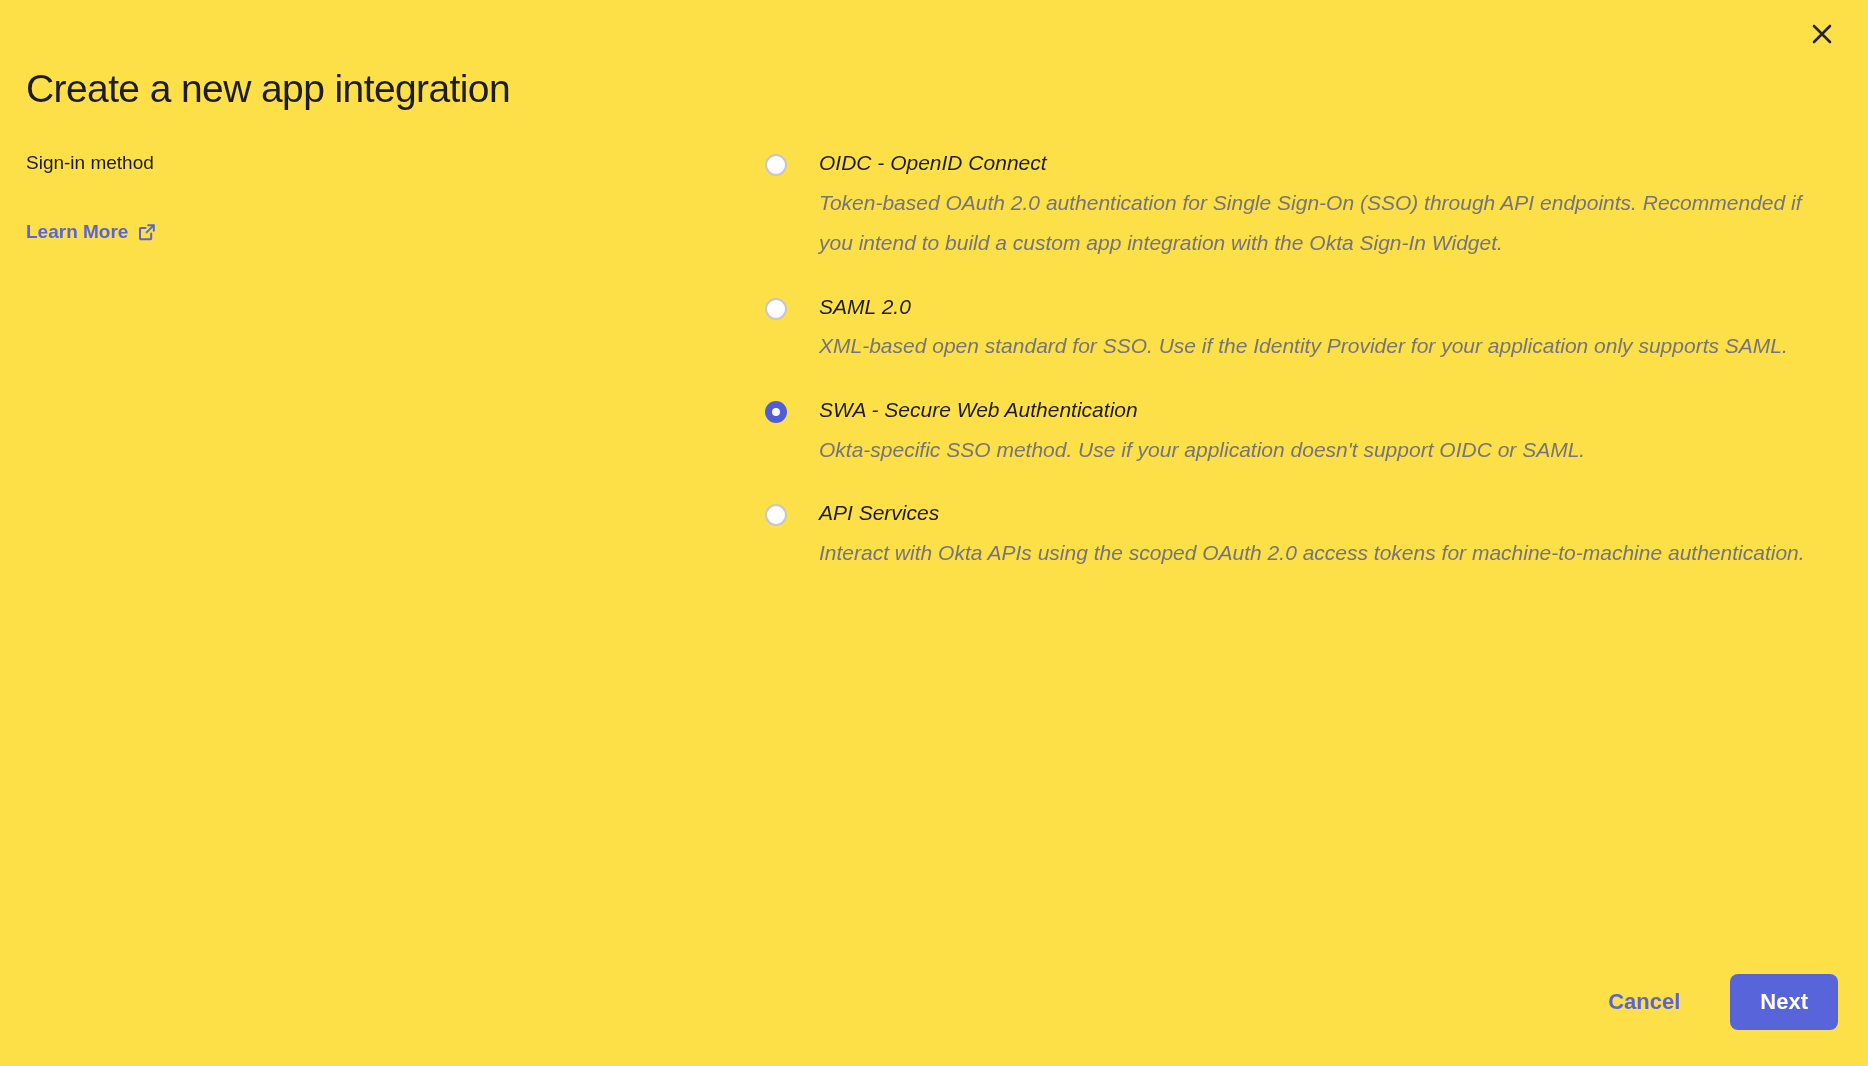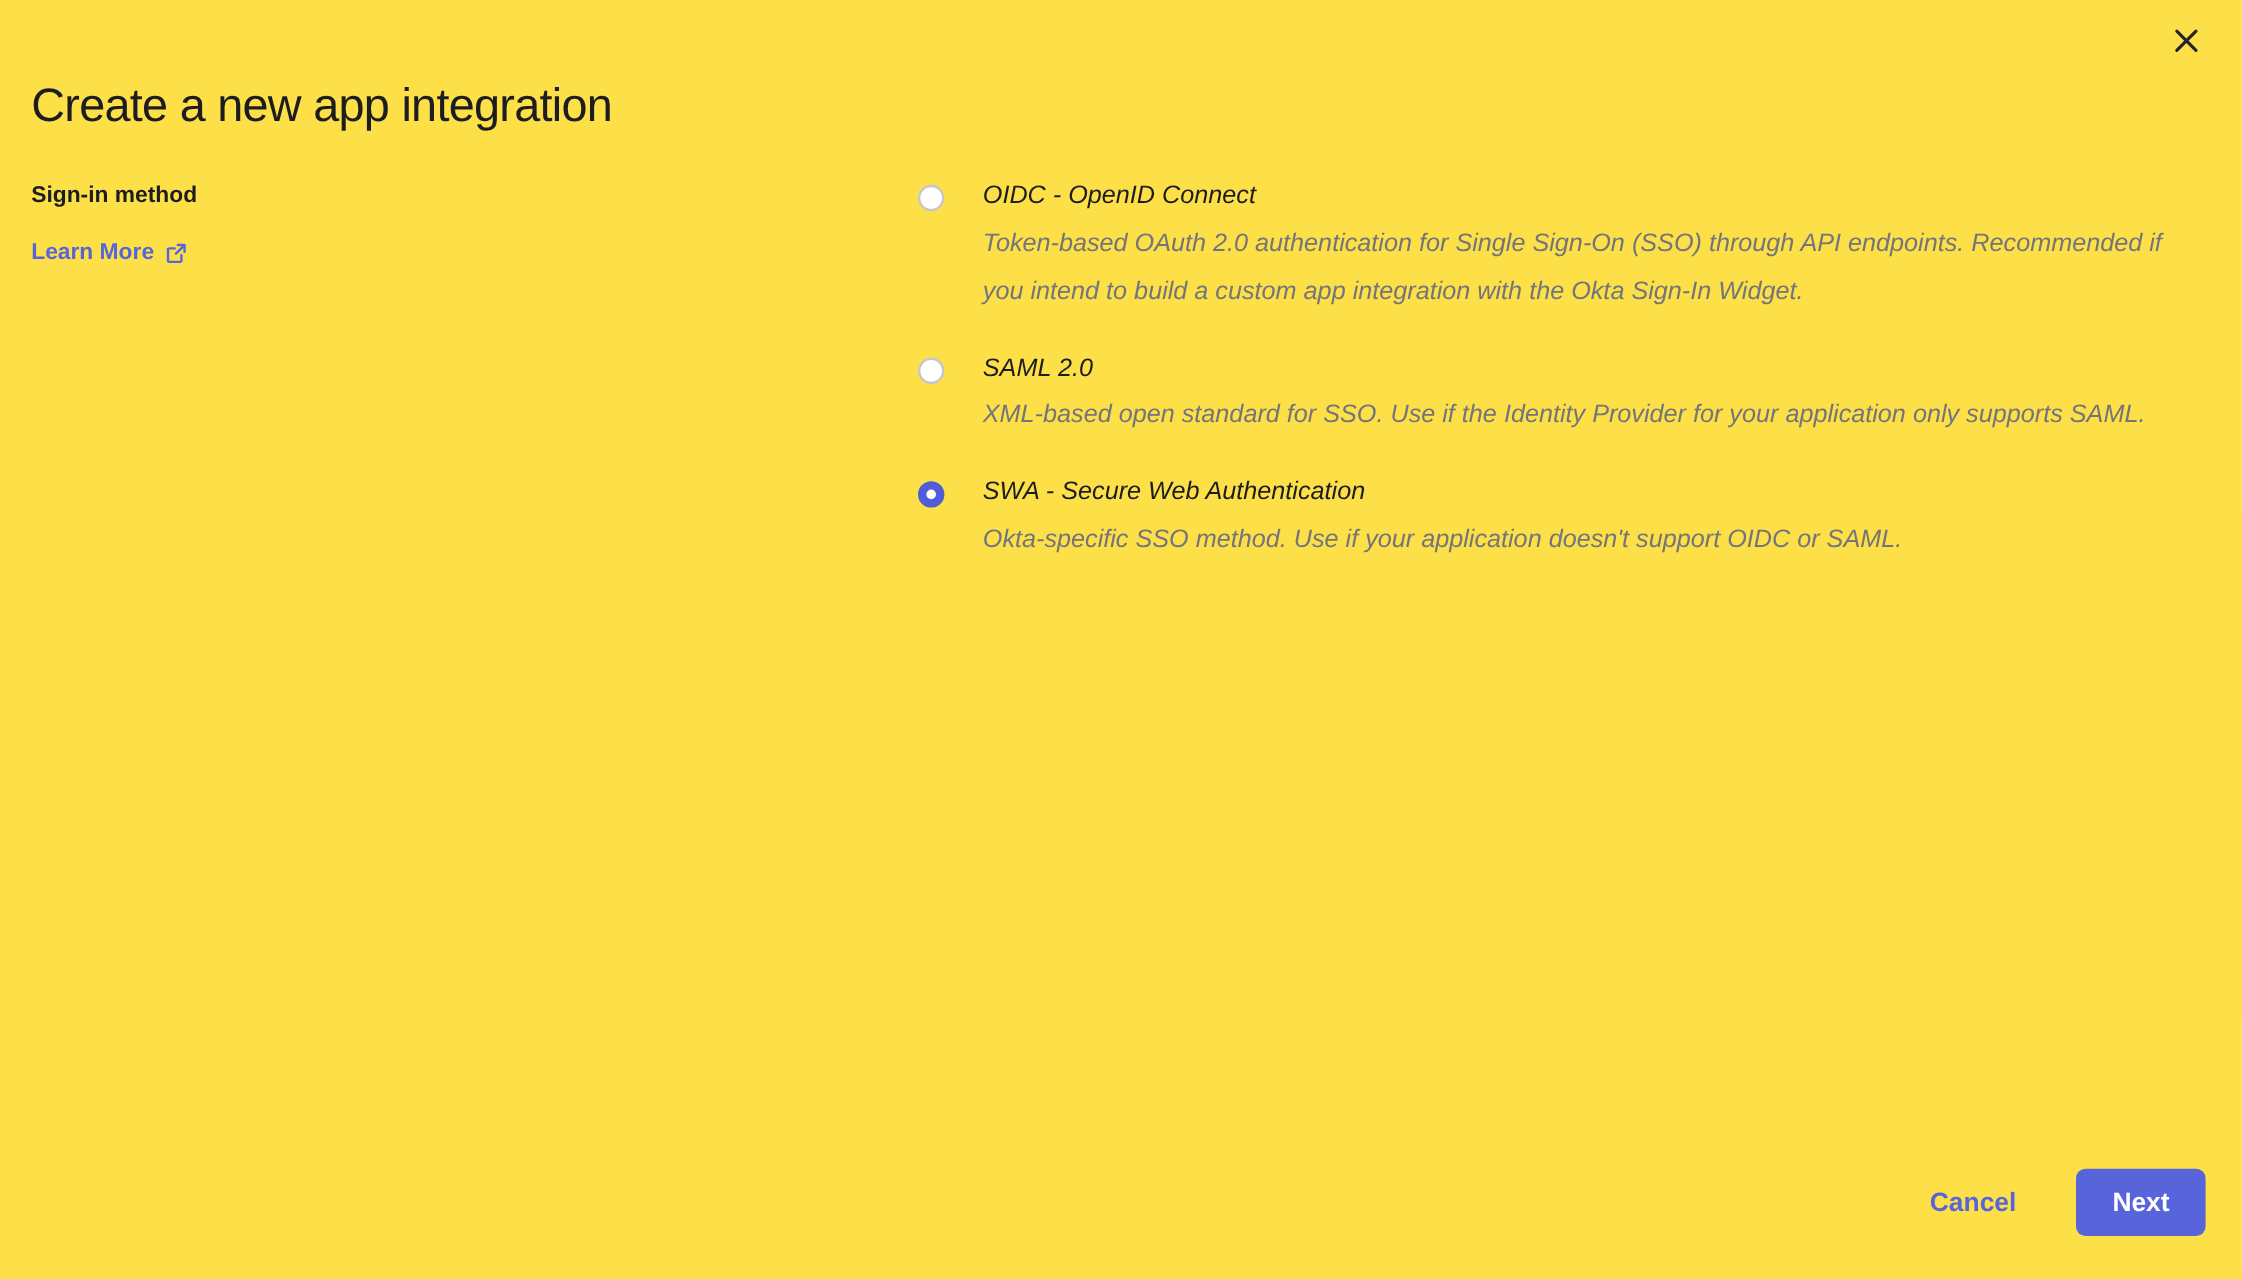--- a/index.html
+++ b/index.html
@@ -62,31 +62,31 @@
 
   .left-col {
     position: absolute;
     left: 26px;
     top: 0;
     width: 560px;
   }
 
   .section-label {
     font-size: 19px;
-    font-weight: 700;
+    font-weight: 400;
     color: #1d1d21;
     line-height: 1.4;
     margin: 0;
   }
 
   .learn-more {
     display: inline-flex;
     align-items: center;
     gap: 9px;
-    margin-top: 22px;
+    margin-top: 43px;
     font-size: 19px;
     font-weight: 600;
     color: #5865da;
     text-decoration: none;
     cursor: pointer;
     line-height: 1.3;
   }
   .learn-more .ext-icon { display: inline-block; line-height: 0; }
 
   
@@ -219,20 +219,25 @@
         <p class="option-title">SAML 2.0</p>
         <p class="option-desc">XML-based open standard for SSO. Use if the Identity Provider for your application only supports SAML.</p>
       </div>
 
       <div class="option selected">
         <span class="radio"></span>
         <p class="option-title">SWA - Secure Web Authentication</p>
         <p class="option-desc">Okta-specific SSO method. Use if your application doesn't support OIDC or SAML.</p>
       </div>
 
+      <div class="option">
+        <span class="radio"></span>
+        <p class="option-title">API Services</p>
+        <p class="option-desc">Interact with Okta APIs using the scoped OAuth 2.0 access tokens for machine-to-machine authentication.</p>
+      </div>
 
     </div>
   </div>
 
   <div class="footer">
     <button class="cancel-btn">Cancel</button>
     <button class="next-btn">Next</button>
   </div>
 
 </div>

